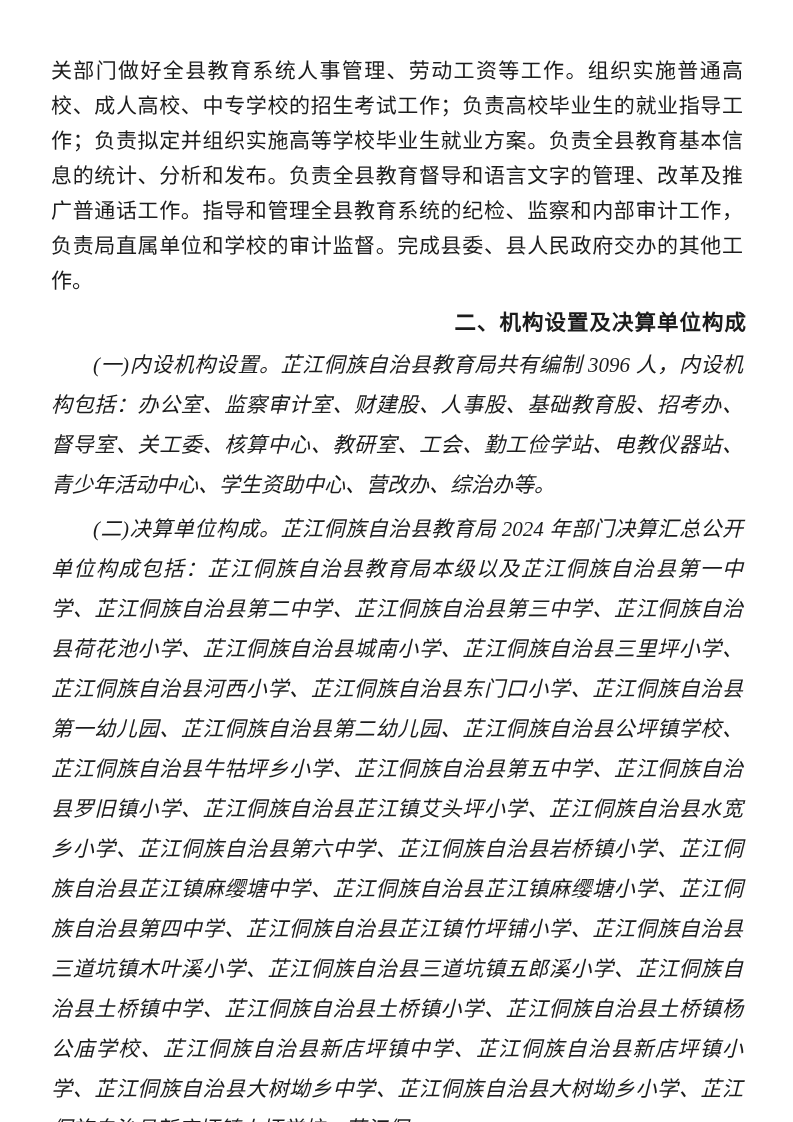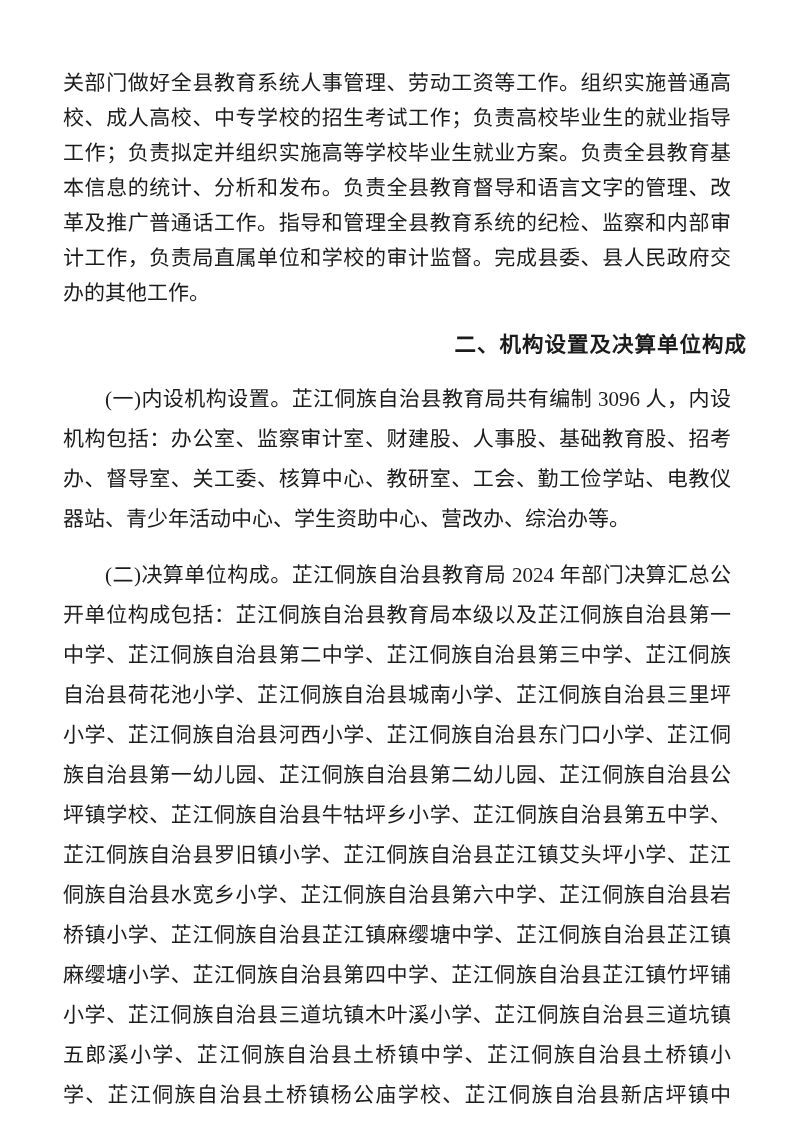--- a/index.html
+++ b/index.html
@@ -17,30 +17,31 @@
     height:1122px;
     box-sizing:border-box;
     margin:0 auto;
     padding:50px 46px 0 47px;
     background:var(--page-bg);
     color:var(--text-color);
     overflow:hidden;
     font-family:"Liberation Serif","DejaVu Serif",serif;
   }
   .para{
-    margin:16px;
+    margin:4px;
     font-size:21px;
     text-align:justify;
     word-break:break-all;
   }
   .para.tight{
     line-height:35px;
   }
   .para.body-spacing{
     line-height:40px;
+    font-style:italic;
   }
   .para.first-indent{
     text-indent:2em;
   }
   .section-heading{
     margin:6px 0 0 0;
     font-size:21.5px;
     line-height:36px;
     font-weight:700;
     color:var(--text-color);

